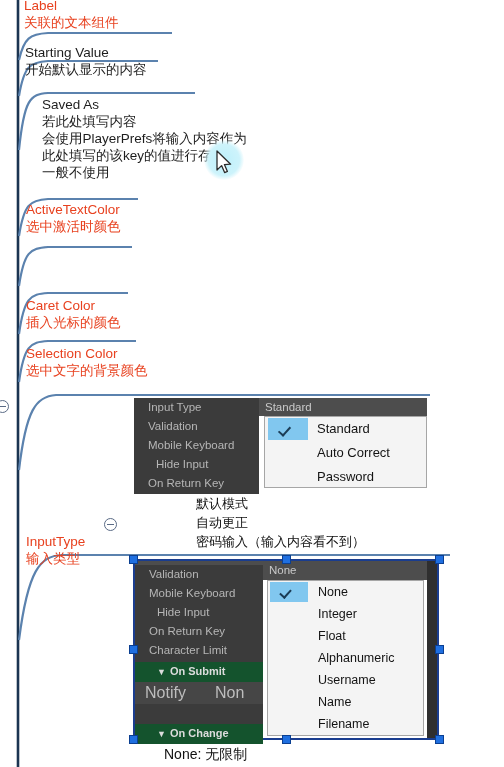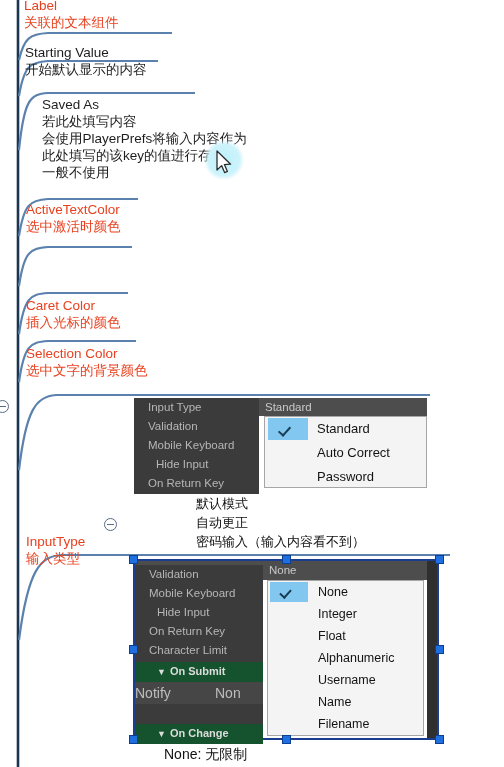--- a/index.html
+++ b/index.html
@@ -78,22 +78,22 @@
   .u2-row{
     color:#b6b6b6;font-size:11.5px;line-height:19px;padding-left:14px;white-space:nowrap;
   }
   .u2-row.ind{padding-left:22px;}
   .u2-section{
     margin-top:2px;background:#14532d;color:#dcdcdc;font-size:11px;font-weight:bold;
     line-height:19px;padding-left:22px;white-space:nowrap;
   }
   .u2-section .tri{font-size:9px;margin-right:4px;}
   .u2-notify{
-    background:#464646;color:#bdbdbd;font-size:14px;line-height:22px;
-    white-space:nowrap;position:relative;
+    background:#464646;color:#bdbdbd;font-size:16px;line-height:22px;
+    padding-left:10px;white-space:nowrap;position:relative;
   }
   .u2-notify .val{position:absolute;left:80px;}
   .u2-valuebar{
     position:absolute;left:130px;top:2px;width:164px;height:19px;background:#4d4d4d;
     color:#c9c9c9;font-size:11.5px;line-height:19px;padding-left:6px;box-sizing:border-box;
   }
   .u2-strip{position:absolute;left:294px;top:2px;width:10px;height:177px;background:#2f2f2f;}
   .u2-dd{
     position:absolute;left:134px;top:21px;width:157px;height:156px;
     background:#f4f4f4;border:1px solid #a6a6a6;box-sizing:border-box;

